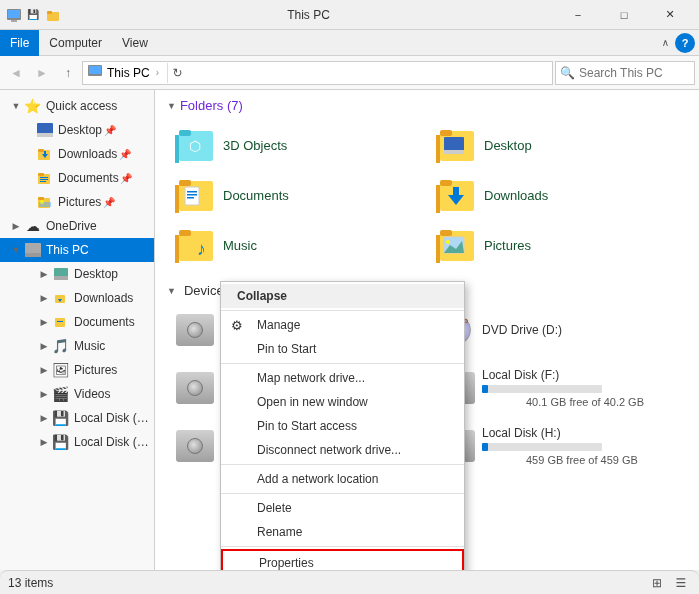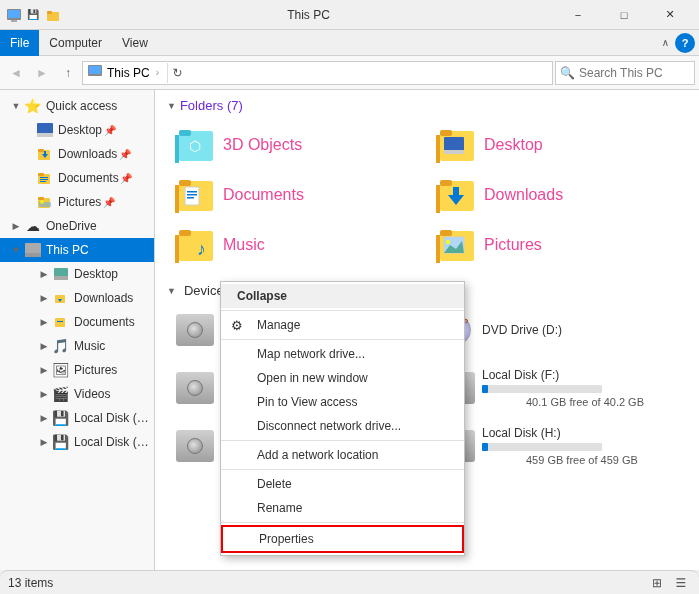--- a/index.html
+++ b/index.html
@@ -149,21 +149,21 @@
     }
     .folder-item {
       display: flex;
       align-items: center;
       padding: 6px 8px;
       cursor: pointer;
       border-radius: 2px;
       gap: 8px;
     }
     .folder-icon { width: 40px; height: 36px; flex-shrink: 0; }
-    .folder-name { font-size: 16px; color: #ec4899; }
+    .folder-name { font-size: 13px; color: #14532d; }
 
     .drives-section { padding: 4px 12px; }
     .drives-header { display: flex; align-items: center; padding: 6px 0 4px 0; font-size: 13px; color: #333; gap: 4px; }
     .drive-grid { display: grid; grid-template-columns: 1fr 1fr; gap: 2px; }
     .drive-item { display: flex; align-items: center; padding: 8px 8px; cursor: pointer; border-radius: 2px; gap: 6px; }
     .drive-icon { width: 40px; height: 36px; flex-shrink: 0; display: flex; align-items: center; justify-content: center; }
     .drive-info { display: flex; flex-direction: column; }
     .drive-name { font-size: 12px; color: #333; }
     .drive-progress { width: 120px; height: 8px; background: #e0e0e0; border-radius: 1px; margin: 3px 0; }
     .drive-progress-bar { height: 100%; background: #0078d7; border-radius: 1px; }
@@ -651,29 +651,32 @@
       </div>
     </div>
 
     <div class="context-menu">
       <div class="ctx-item header-item">Collapse</div>
       <div class="ctx-separator"></div>
       <div class="ctx-item">
         <span class="ctx-icon">⚙</span>
         <span>Manage</span>
       </div>
+      <div class="ctx-item">
+        <span>Pin to Start</span>
+      </div>
       <div class="ctx-separator"></div>
       <div class="ctx-item">
         <span>Map network drive...</span>
       </div>
       <div class="ctx-item">
         <span>Open in new window</span>
       </div>
       <div class="ctx-item">
-        <span>Pin to View access</span>
+        <span>Pin to Start access</span>
       </div>
       <div class="ctx-item">
         <span>Disconnect network drive...</span>
       </div>
       <div class="ctx-separator"></div>
       <div class="ctx-item">
         <span>Add a network location</span>
       </div>
       <div class="ctx-separator"></div>
       <div class="ctx-item">

